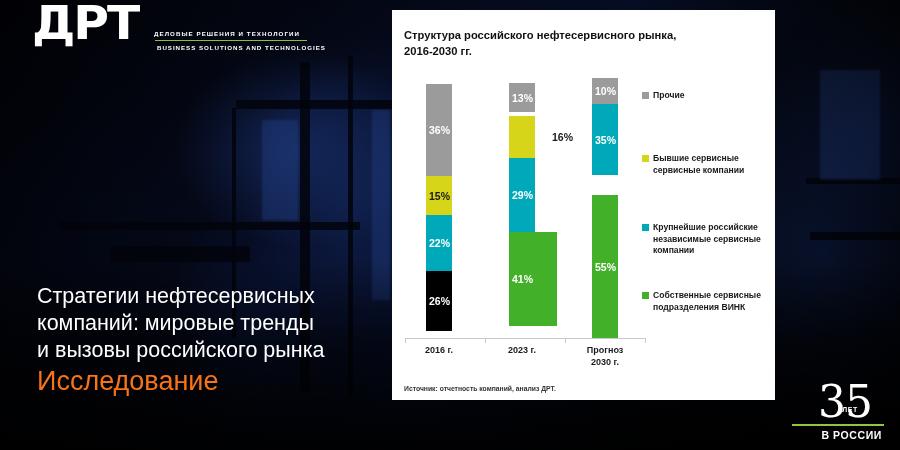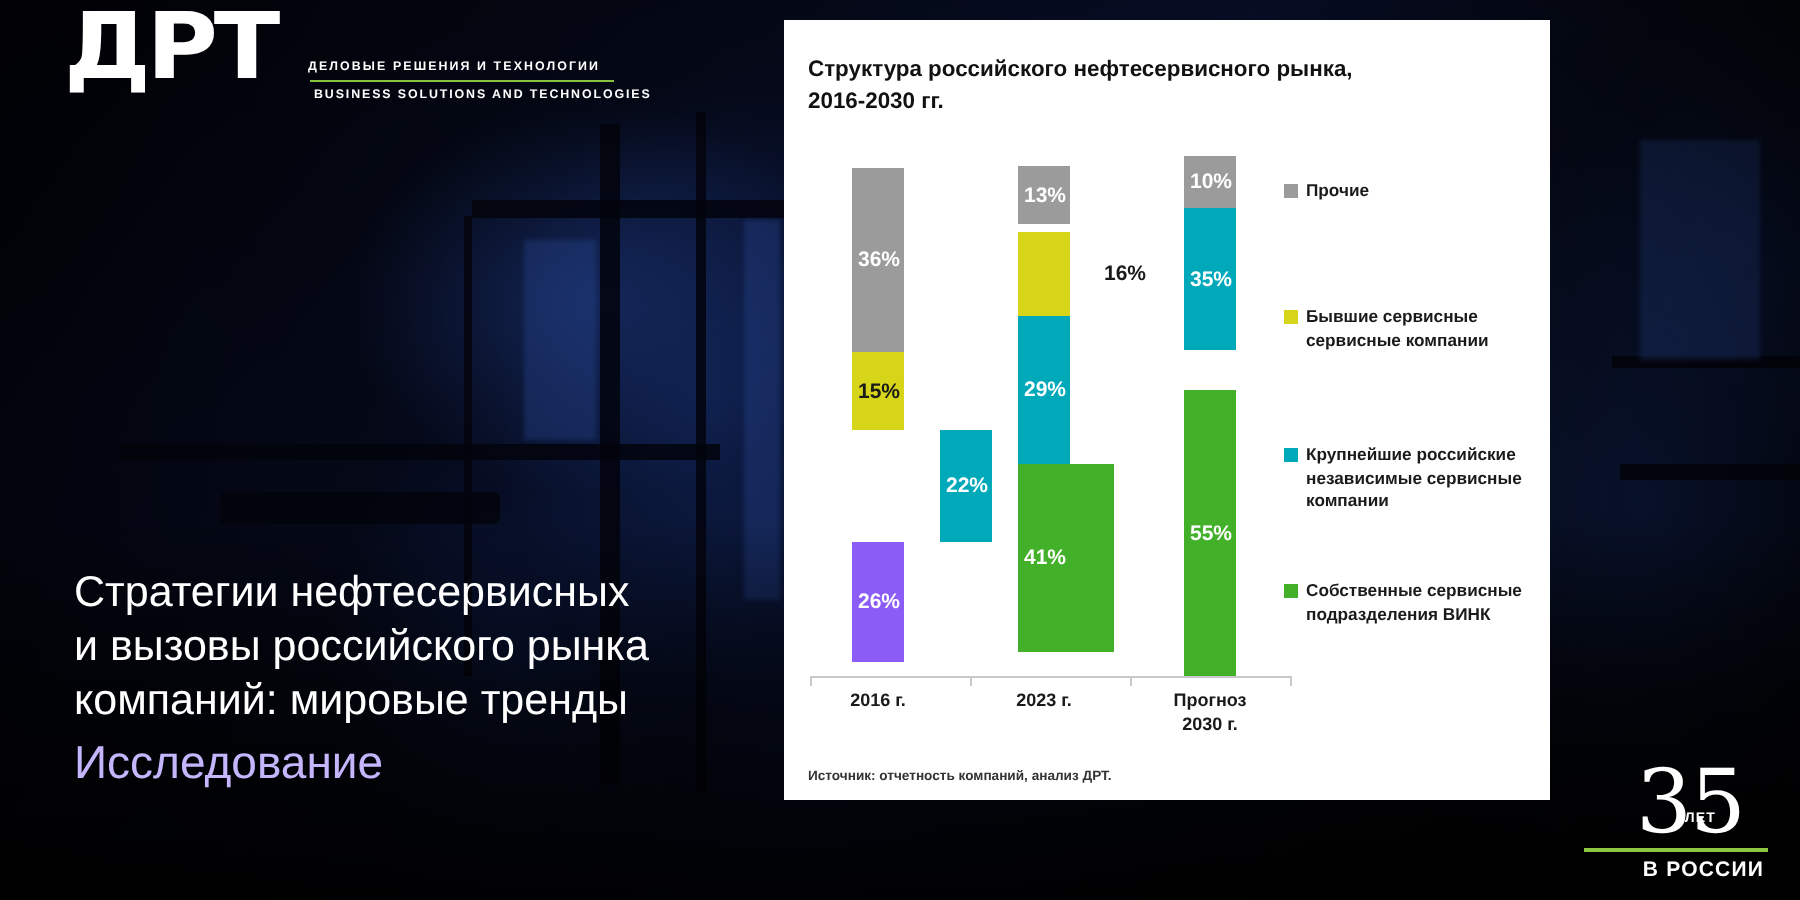--- a/index.html
+++ b/index.html
@@ -66,21 +66,21 @@
 
   
   #headline {
     position:absolute; left:37px; top:283px; width:350px;
   }
   #headline .line {
     font-size:21.5px; line-height:27px; color:#ffffff; font-weight:400;
     white-space:nowrap;
   }
   #headline-sub {
-    font-size:23px; line-height:30px; color:#c4b5fd; font-weight:400;
+    font-size:27px; line-height:30px; color:#f97316; font-weight:400;
     margin-top:2px;
   }
 
   
   #badge { position:absolute; right:12px; bottom:10px; width:100px; height:58px; }
   #badge-num {
     position:absolute; right:16px; top:-2px;
     font-family:"DejaVu Serif", serif;
     font-size:44px; line-height:44px; color:#ffffff; letter-spacing:-1px;
   }
@@ -166,22 +166,22 @@
 
 <div id="logo">
   <div id="logo-mark">ДРТ</div>
   <div id="logo-tag-ru">ДЕЛОВЫЕ РЕШЕНИЯ И ТЕХНОЛОГИИ</div>
   <div id="logo-rule"></div>
   <div id="logo-tag-en">BUSINESS SOLUTIONS AND TECHNOLOGIES</div>
 </div>
 
 <div id="headline">
   <div class="line">Стратегии нефтесервисных</div>
+  <div class="line">компаний: мировые тренды</div>
   <div class="line">и вызовы российского рынка</div>
-  <div class="line">компаний: мировые тренды</div>
   <div id="headline-sub">Исследование</div>
 </div>
 
 <div id="badge">
   <div id="badge-num">35</div>
   <div id="badge-years">ЛЕТ</div>
   <div id="badge-rule"></div>
   <div id="badge-country">В РОССИИ</div>
 </div>
 
@@ -199,24 +199,24 @@
     <div class="tick" style="left:253px;"></div>
 
     <div id="bars-layer">
         <div class="bar" style="left: 34px; top: 74px; height: 254px; border-radius: 10px;">
           <div class="seg" style="top: 0px; height: 92.3636px; background: rgb(155, 155, 155);">
             <span style="color: rgb(255, 255, 255);">36%</span>
           </div>
           <div class="seg" style="top: 92.3636px; height: 38.4848px; background: rgb(214, 213, 25);">
             <span style="color: rgb(26, 26, 26);">15%</span>
           </div>
-          <div class="seg" style="top: 130.848px; height: 56.4444px; background: rgb(0, 169, 186); margin-left: 44px;">
+          <div class="seg" style="top: 130.848px; height: 56.4444px; background: rgb(0, 169, 186);">
             <span style="color: rgb(255, 255, 255);">22%</span>
           </div>
-          <div class="seg" style="top: 187.293px; height: 60px; background: #8b5cf6;">
+          <div class="seg" style="top: 187.293px; height: 60px; background: #000000;">
             <span style="color: rgb(255, 255, 255);">26%</span>
           </div>
         </div>
         <div class="bar" style="left: 117px; top: 73px; height: 255px;">
           <div class="seg" style="top: 0px; height: 29px; background: rgb(155, 155, 155);">
             <span style="color: rgb(255, 255, 255);">13%</span>
           </div>
           <div class="seg" style="top: 33.4848px; height: 41.2121px; background: rgb(214, 213, 25);">
             <span style="color: rgb(26, 26, 26); margin-left: 40px;">16%</span>
           </div>

